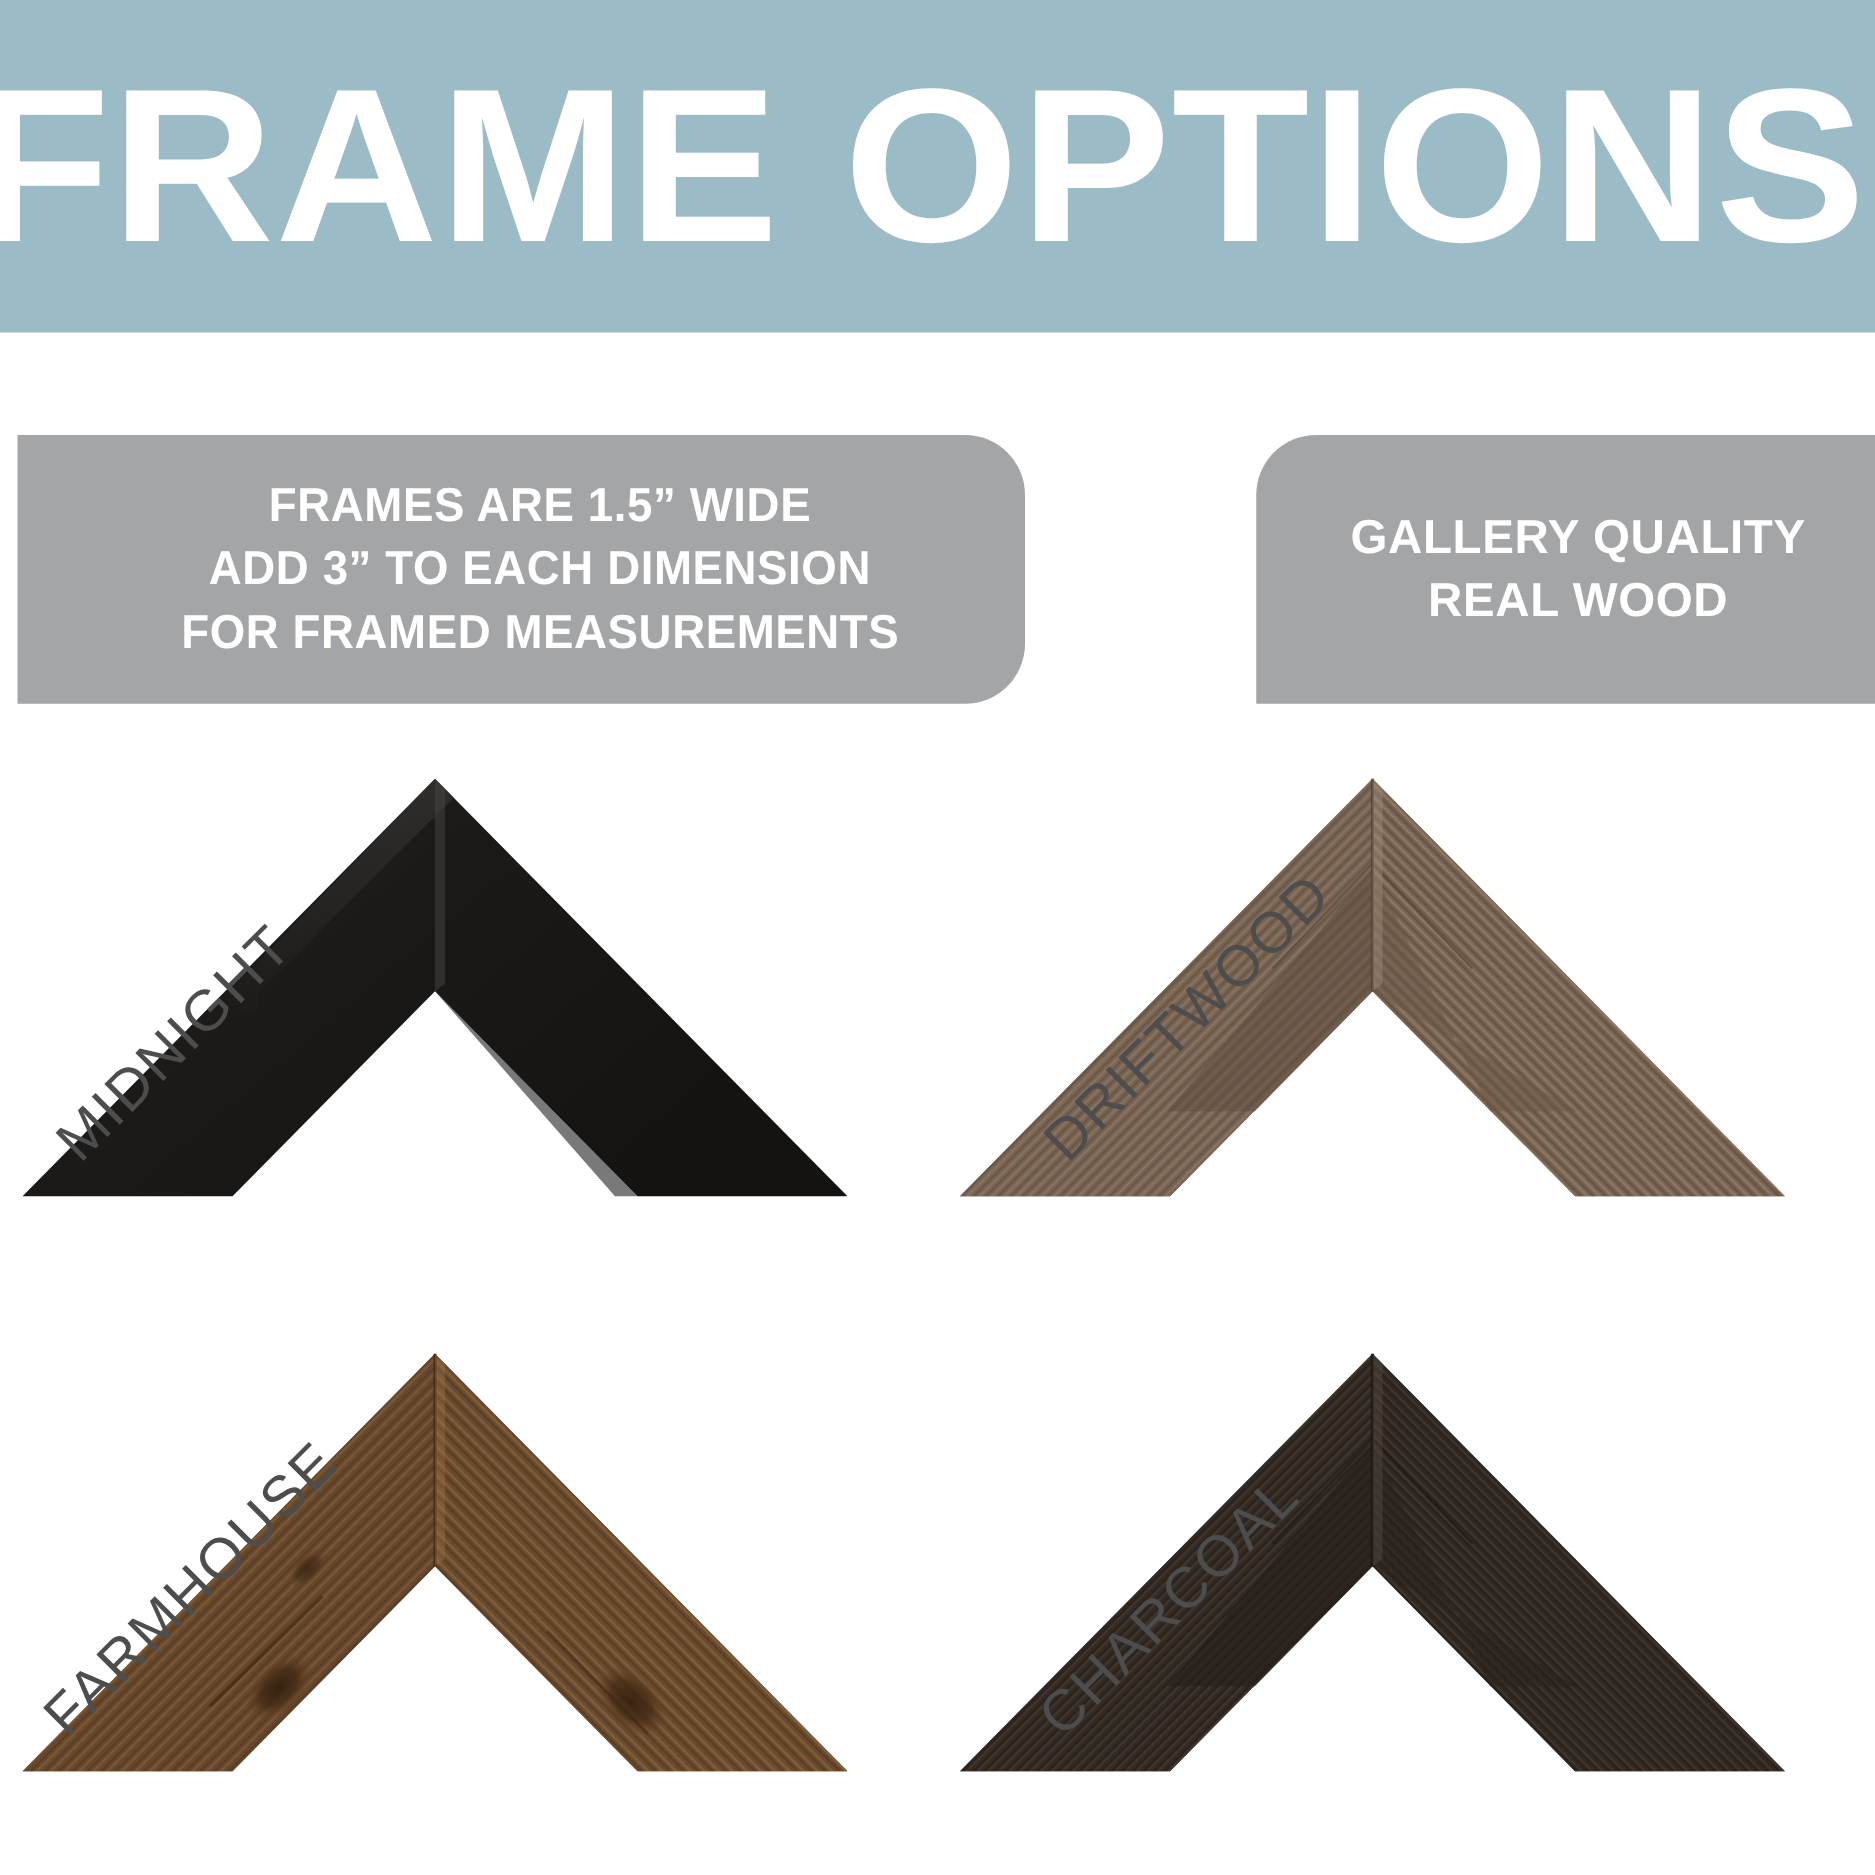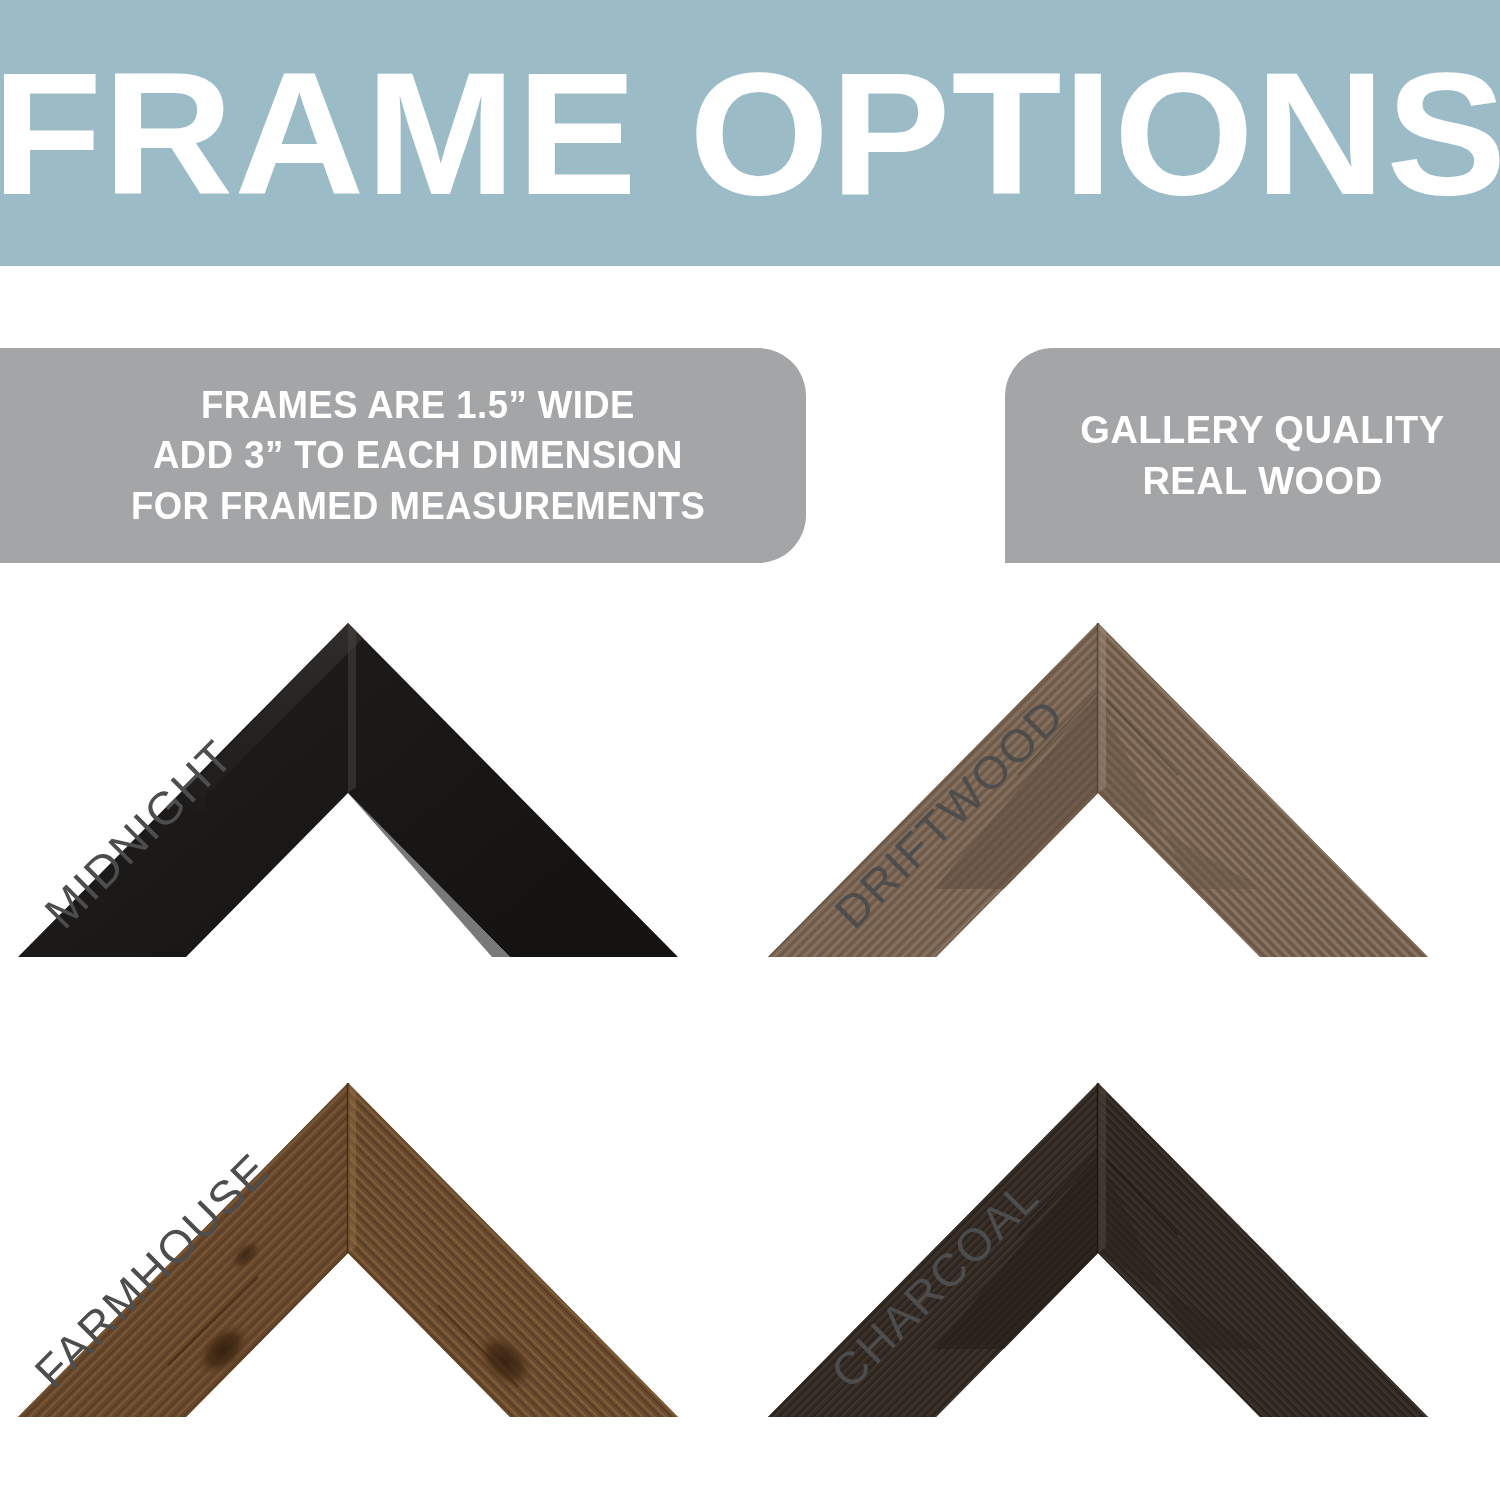--- a/index.html
+++ b/index.html
@@ -22,21 +22,20 @@
   
   .header-banner {
     position: absolute;
     left: 0;
     top: 0;
     width: 1500px;
     height: 266px;
     background: #9bbcc6;
     display: flex;
     align-items: center;
-    justify-content: center;
   }
   .header-title {
     font-family: "Liberation Sans", sans-serif;
     font-weight: bold;
     font-size: 175px;
     line-height: 1;
     color: #ffffff;
     letter-spacing: 1px;
     transform: scaleX(1.03);
     white-space: nowrap;
@@ -45,21 +44,21 @@
   
   .info-box {
     position: absolute;
     background: #a3a5a7;
     display: flex;
     flex-direction: column;
     align-items: center;
     justify-content: center;
   }
   .info-box-left {
-    left: 0;
+    left: 14px;
     top: 348px;
     width: 806px;
     height: 215px;
     border-top-right-radius: 48px;
     border-bottom-right-radius: 48px;
     padding-left: 30px;
   }
   .info-box-right {
     left: 985px;
     top: 348px;

